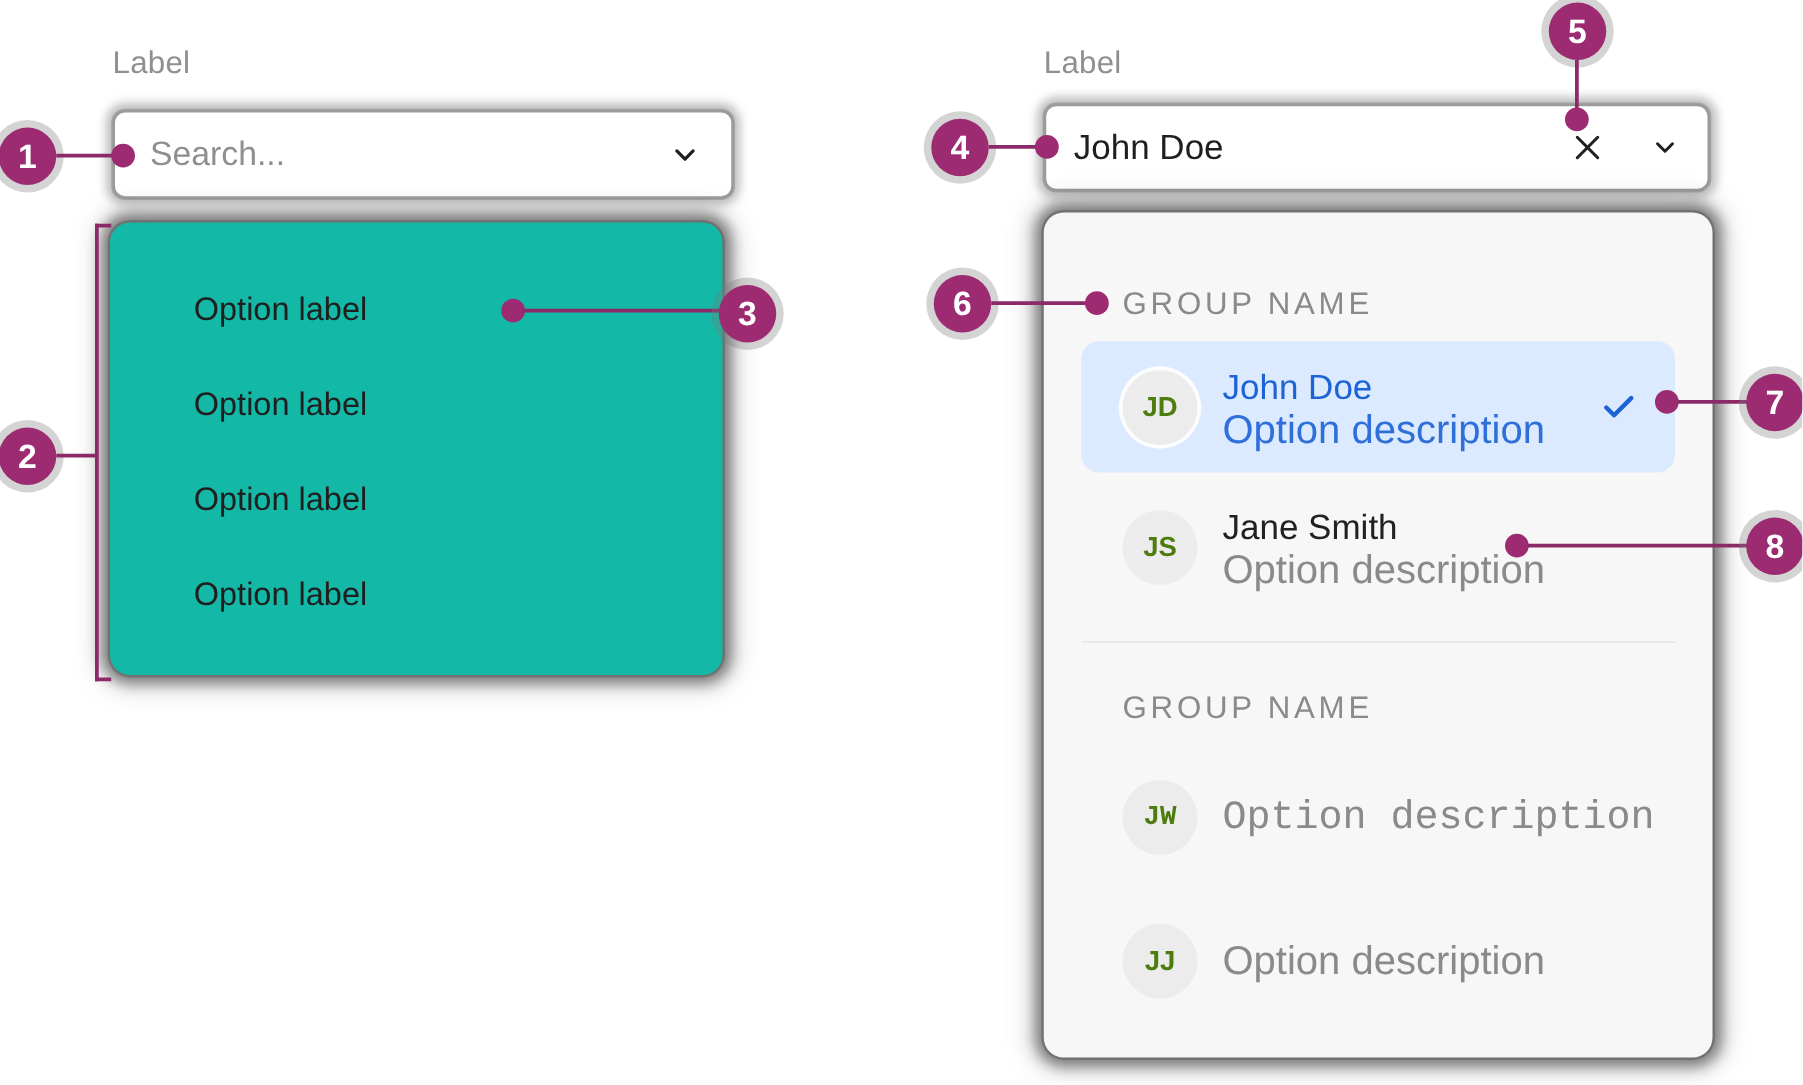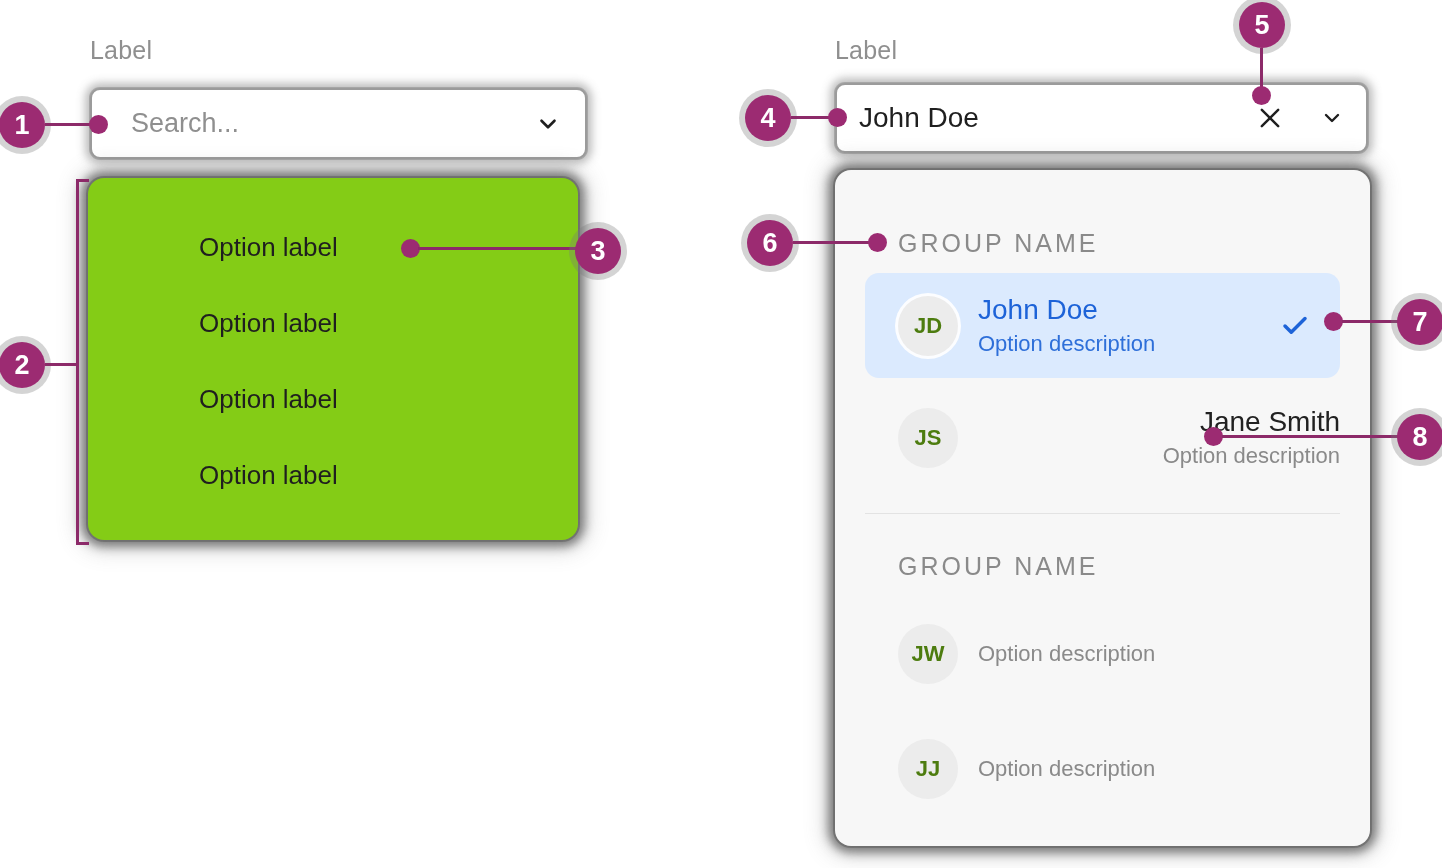--- a/index.html
+++ b/index.html
@@ -15,40 +15,39 @@
     position: absolute; background: #ffffff; border: 2px solid #9b9b9b; border-radius: 10px;
     display: flex; align-items: center;
     box-shadow: 0 0 0 1px rgba(90,90,90,.30), 0 0 8px 5px rgba(110,110,110,.45);
   }
   .input-text { font-size: 28px; color: #1f1f1f; }
   .input-placeholder { font-size: 27px; color: #8f8f8f; }
   .icon-btn { display: flex; align-items: center; justify-content: center; }
 
   
   .panel {
-    position: absolute; border-radius: 16px; background: #84cc16;
+    position: absolute; border-radius: 16px; background: #14b8a6;
     box-shadow: 0 0 0 2px rgba(60,60,60,.30), 0 0 10px 7px rgba(45,45,45,.55), 0 0 20px 12px rgba(100,100,100,.22);
-    padding-left: 44px;
   }
   .simple-options { padding-top: 31px; }
   .simple-option { height: 76px; display: flex; align-items: center; padding-left: 67px; font-size: 26px; color: #1f1f1f; }
 
   .rich-panel { background: #f7f7f7; padding: 60px 30px 0 30px; }
   .group-header { margin-left: 33px; font-size: 25px; line-height: 26px; color: #8a8a8a; letter-spacing: 3px; }
   .option-row { display: flex; align-items: center; height: 105px; border-radius: 14px; padding-left: 33px; }
   .option-row.selected { background: #dbeafe; }
   .avatar {
     flex: 0 0 auto; width: 60px; height: 60px; border-radius: 50%; background: #ececec;
     display: flex; align-items: center; justify-content: center;
     font-size: 22px; font-weight: bold; color: #4d7c0f;
   }
   .option-row.selected .avatar { box-shadow: 0 0 0 3px rgba(255,255,255,.9); }
   .option-texts { margin-left: 20px; flex: 1 1 auto; }
   .option-name { font-size: 28px; color: #212121; line-height: 36px; }
-  .option-desc { font-size: 22px; color: #8a8a8a; line-height: 31px; }
+  .option-desc { font-size: 32px; color: #8a8a8a; line-height: 31px; }
   .option-row.selected .option-name { color: #1d63d8; }
   .option-row.selected .option-desc { color: #2e6fd9; }
   .check-wrap { margin-right: 30px; display: flex; align-items: center; }
   .divider { height: 1px; background: #e3e3e3; margin-top: 23px; }
   .group-header.second { margin-top: 39px; }
   .row-gap { margin-top: 10px; }
 
   
   .ann-circle {
     position: absolute; width: 46px; height: 46px; border-radius: 50%; background: #9c2b72;
@@ -60,21 +59,21 @@
   .ann-line-v { position: absolute; width: 3px; background: #8c2a69; }
   .ann-dot { position: absolute; width: 19px; height: 19px; border-radius: 50%; background: #9c2b72; }
 </style>
 </head>
 <body>
 
 <div class="canvas">
 
   <div class="field-label" style="left:90px; top:36px;">Label</div>
 
-  <div class="input-box" style="left:90px; top:88px; width:497px; height:71px; padding-left:39px;text-align:right;">
+  <div class="input-box" style="left:90px; top:88px; width:497px; height:71px; padding-left:28px;text-align:right;">
     <span class="input-placeholder">Search...</span>
     <span class="icon-btn" style="position:absolute; right:24px;">
       <svg width="26" height="26" viewBox="0 0 24 24" fill="none" stroke="#1f1f1f" stroke-width="2.4" stroke-linecap="round" stroke-linejoin="round">
           <polyline points="6,9 12,15 18,9"></polyline>
         </svg>
     </span>
   </div>
 
   <div class="panel simple-options" style="left:88px; top:178px; width:490px; height:362px;">
     <div class="simple-option">Option label</div>
@@ -110,33 +109,33 @@
         <div class="option-name">John Doe</div>
         <div class="option-desc">Option description</div>
       </div>
       <span class="check-wrap">
         <svg width="30" height="30" viewBox="0 0 24 24" fill="none" stroke="#1d63d8" stroke-width="2.8" stroke-linecap="round" stroke-linejoin="round">
             <polyline points="20,6 9,17 4,12"></polyline>
           </svg>
       </span>
     </div>
 
-    <div class="option-row" style="margin-top:7px;text-align:right;">
+    <div class="option-row" style="margin-top:7px;">
       <div class="avatar">JS</div>
       <div class="option-texts">
         <div class="option-name">Jane Smith</div>
         <div class="option-desc">Option description</div>
       </div>
     </div>
 
     <div class="divider"></div>
 
     <div class="group-header second">GROUP NAME</div>
 
-    <div class="option-row" style="margin-top:22px;">
+    <div class="option-row" style="margin-top:22px;font-family:Liberation Mono, monospace;">
       <div class="avatar">JW</div>
       <div class="option-texts">
         <div class="option-desc">Option description</div>
       </div>
     </div>
 
     <div class="option-row row-gap">
       <div class="avatar">JJ</div>
       <div class="option-texts">
         <div class="option-desc">Option description</div>

